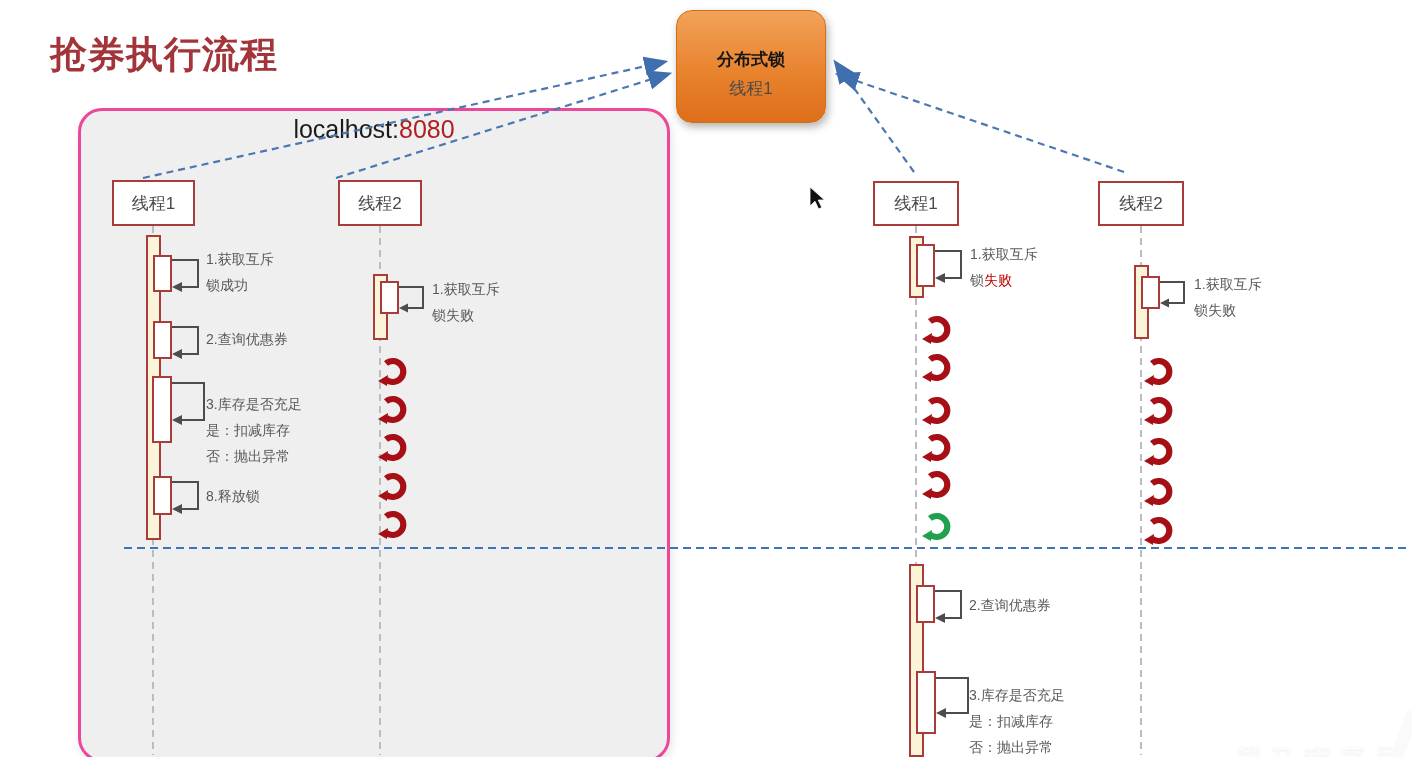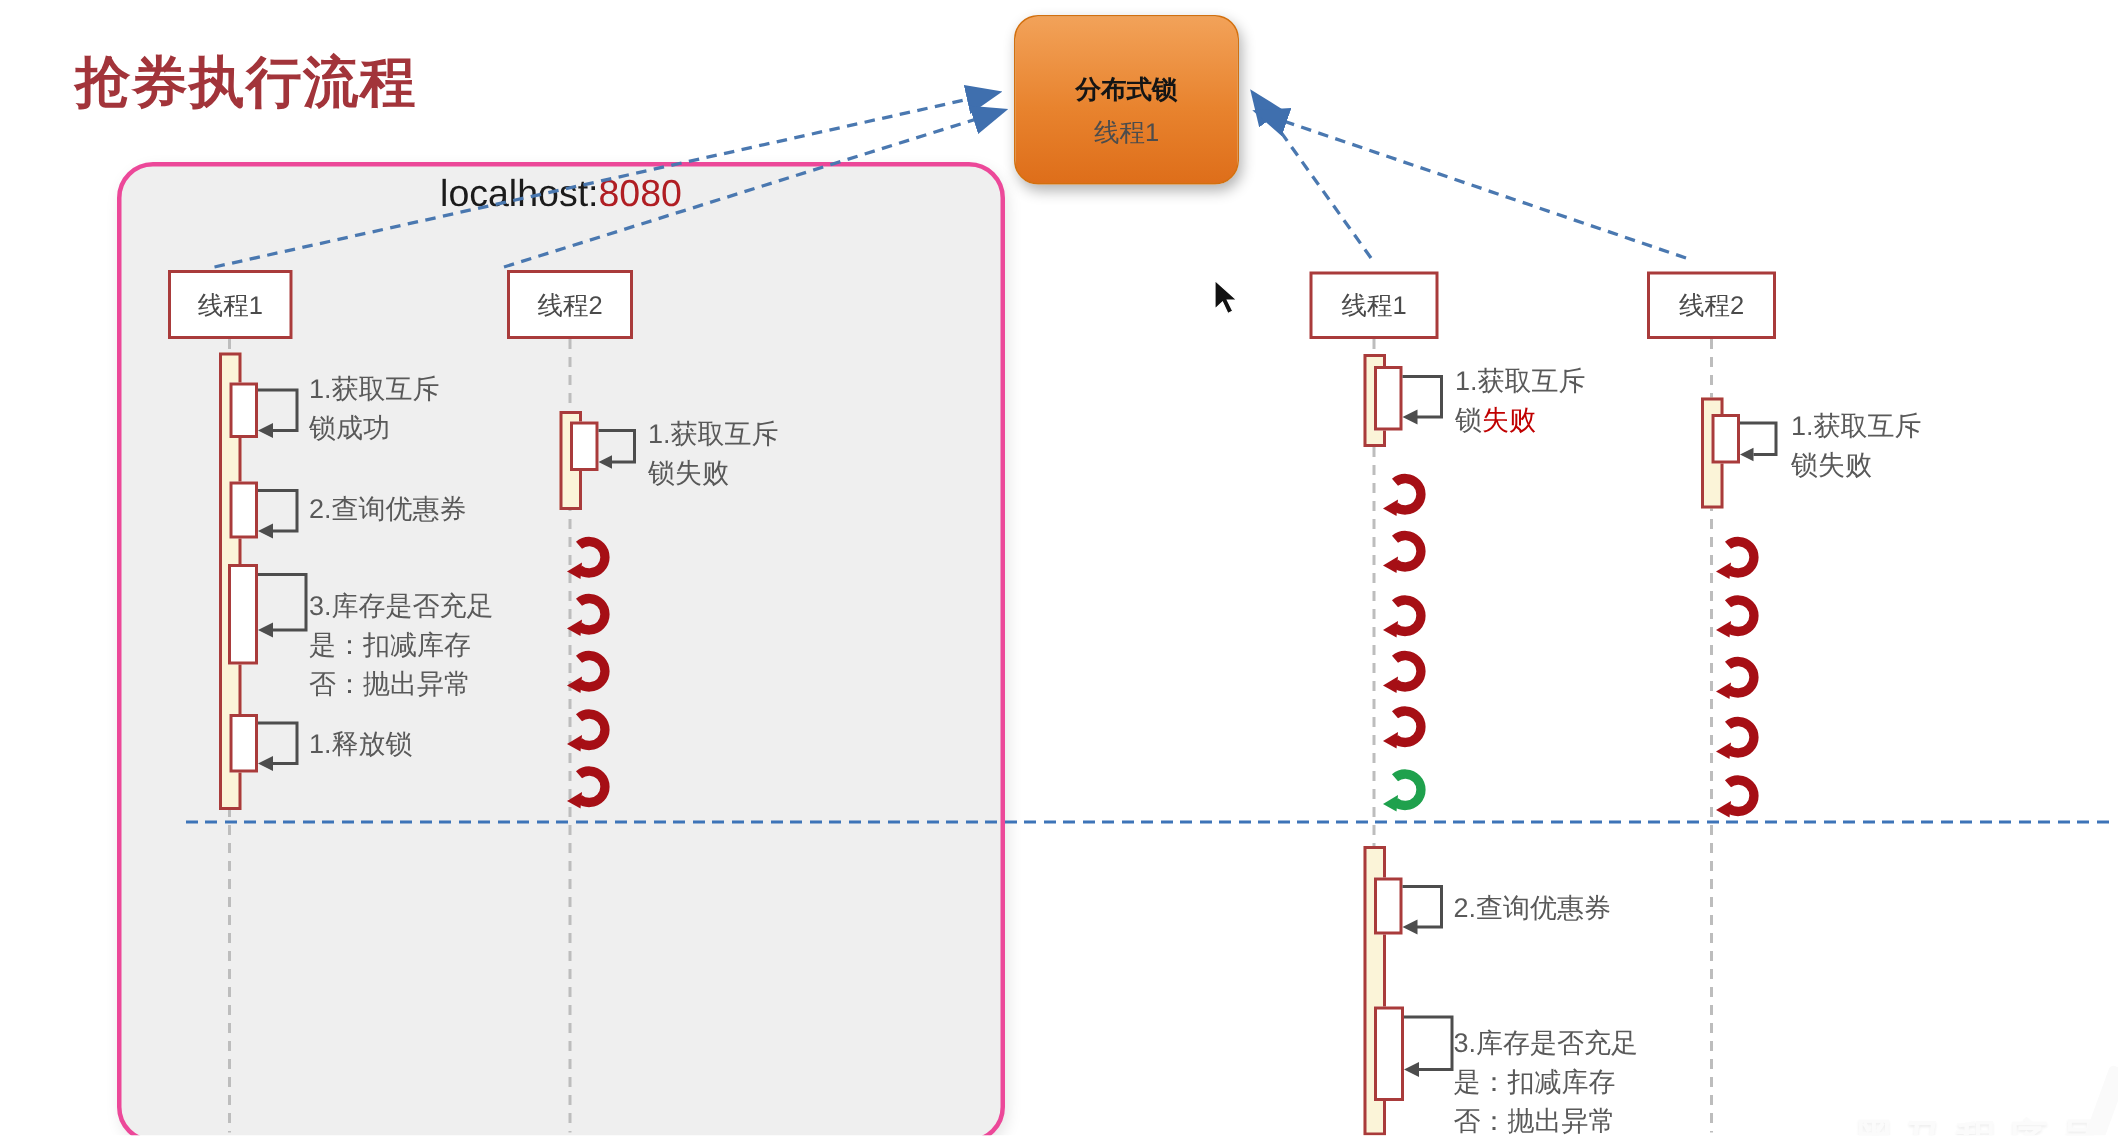--- a/index.html
+++ b/index.html
@@ -25,21 +25,21 @@
   #lock-box .lk-sub{font-size:17px;color:#4c4c4c;margin-top:6px;}
   
   .tbox{background:#fff;border:2px solid #A93B3B;display:flex;align-items:center;justify-content:center;
         font-size:17px;color:#4a4a4a;box-sizing:border-box;}
   
   .lifeline{width:2px;background:repeating-linear-gradient(to bottom,#bdbdbd 0 7px,transparent 7px 12px);}
   
   .bar{background:#FBF4D8;border:2px solid #A93B3B;box-sizing:border-box;}
   .sub{background:#ffffff;border:2px solid #A93B3B;box-sizing:border-box;}
   
-  .stext{font-size:18px;color:#595959;line-height:26px;white-space:nowrap;}
+  .stext{font-size:14px;color:#595959;line-height:26px;white-space:nowrap;}
   .fail{color:#C00000;}
   
   #h-divider{left:88px;top:547px;width:1284px;height:2px;
              background:repeating-linear-gradient(to right,#3D74B8 0 8px,transparent 8px 13px);}
   
   .loop{overflow:visible;}
   .loop path{stroke:#4d4d4d;stroke-width:2;fill:none;}
   .loop polygon{fill:#4d4d4d;}
   .spiral{width:30px;height:31px;}
   
@@ -108,21 +108,21 @@
       <div>是：扣减库存</div>
       <div>否：抛出异常</div>
     </div>
 
   <div class="abs sub" style="left:117px;top:476px;width:19px;height:39px;"></div>
   <svg class="abs loop" style="left:136px;top:480px;" width="30" height="36" viewBox="0 0 30 36">
       <path d="M0,2 H26 V29 H9"></path>
       <polygon points="0,29 10,24 10,34"></polygon>
     </svg>
   <div class="abs stext" style="left:170px;top:483px;">
-      <div>1.释放锁</div>
+      <div>8.释放锁</div>
     </div>
 
   <div class="abs bar" style="left:337px;top:274px;width:15px;height:66px;"></div>
   <div class="abs sub" style="left:344px;top:281px;width:19px;height:33px;"></div>
   <svg class="abs loop" style="left:363px;top:285px;" width="28" height="30" viewBox="0 0 28 30">
       <path d="M0,2 H24 V23 H9"></path>
       <polygon points="0,23 9,18.5 9,27.5"></polygon>
     </svg>
   <div class="abs stext" style="left:396px;top:276px;">
       <div>1.获取互斥</div>

